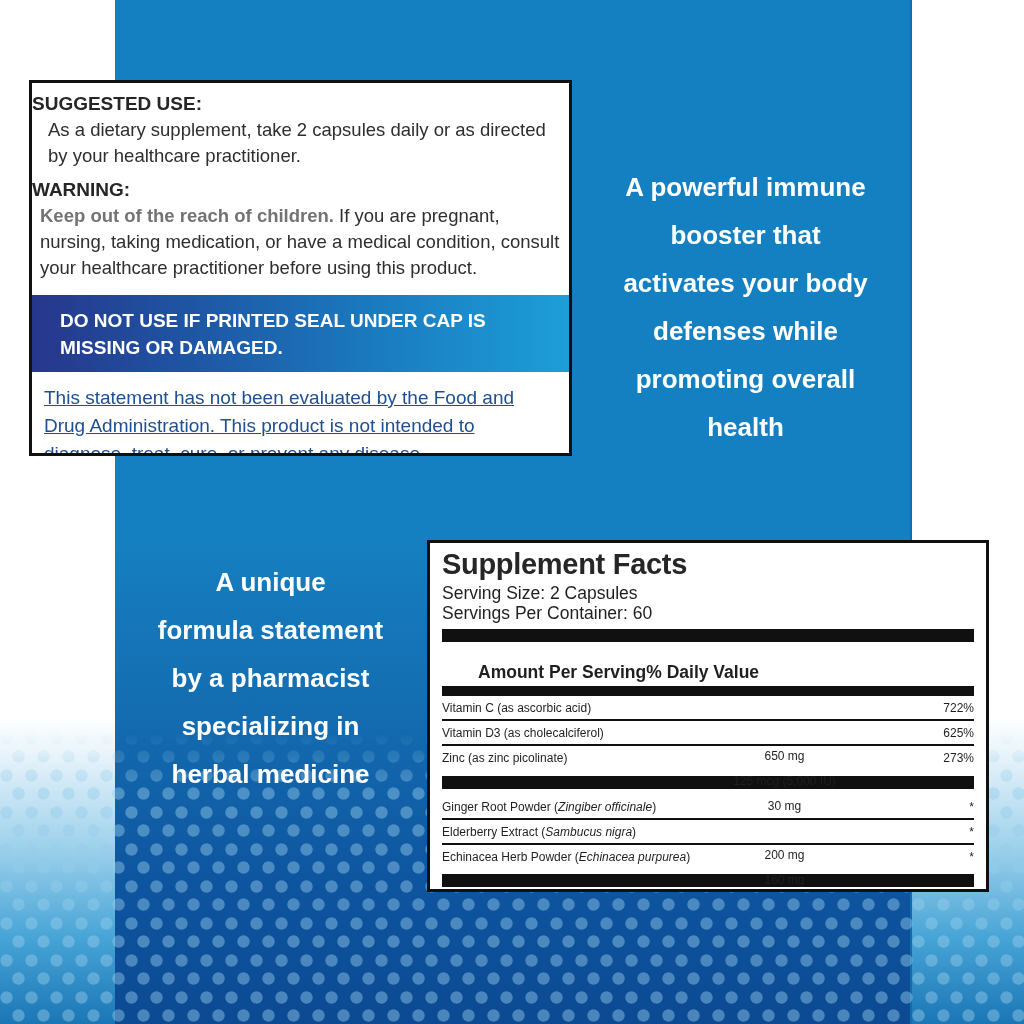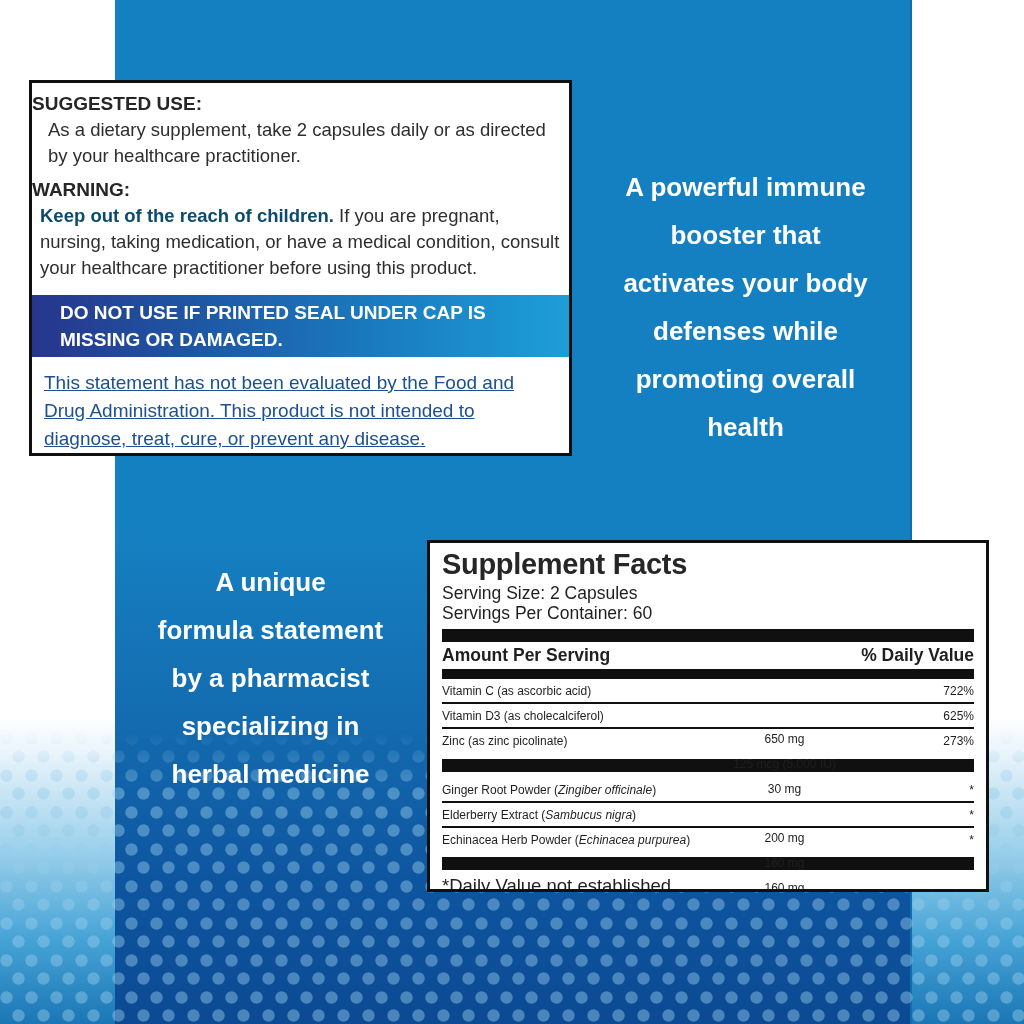--- a/index.html
+++ b/index.html
@@ -30,42 +30,42 @@
   }
   
   .info-box{
     position:absolute;left:29px;top:80px;width:543px;height:376px;box-sizing:border-box;
     background:#ffffff;border:3px solid #101010;z-index:3;color:#2e2e2e;
     overflow:hidden;
   }
   .ib-title{font-weight:bold;font-size:19px;line-height:24px;margin-top:9px;color:#262626;}
   .ib-text{font-size:18.5px;line-height:26px;margin:1px 16px 0;}
   .ib-warning{font-size:18.5px;line-height:26px;margin:1px 8px 0;}
-  .ib-warning b{color:#0c4a6e;}
+  .ib-warning b{color:#737373;}
   .seal-bar{
-    margin-top:14px;height:62px;display:flex;align-items:center;justify-content:center;
+    margin-top:14px;height:77px;display:flex;align-items:center;justify-content:center;
     background:linear-gradient(90deg,#27368c 0%,#1e56a4 30%,#1a7cc0 65%,#1d9ed9 100%);
     color:#ffffff;font-weight:bold;font-size:19px;line-height:27px;padding:0 28px;
   }
   .fda{margin:12px 12px 0;color:#1d4f92;font-size:19px;line-height:28px;text-decoration:underline;}
   
   .tagline{position:absolute;z-index:3;color:#ffffff;font-weight:bold;font-size:26px;line-height:48px;text-align:center;}
   .right-tagline{left:588px;top:163px;width:315px;}
   .left-tagline{left:118px;top:558px;width:305px;}
   
   .facts{
     position:absolute;left:427px;top:540px;width:562px;height:352px;box-sizing:border-box;
     background:#ffffff;border:3px solid #101010;z-index:3;color:#1f1f1f;
     padding:4px 12px 0;overflow:hidden;
   }
   .sf-title{font-size:29px;font-weight:bold;letter-spacing:-0.3px;line-height:33px;margin:1px 0 2px;color:#262626;}
   .sf-serving{font-size:17.5px;line-height:20px;}
   .bar{background:#101010;}
   .bar1{height:13px;margin-top:6px;}
-  .hdr-row{display:flex;justify-content:space-between;font-weight:bold;font-size:17.5px;padding:3px 0 3px;}
+  .hdr-row{display:flex;font-weight:bold;font-size:17.5px;padding:20px 0 3px;margin-left:36px;}
   .bar2{height:10px;}
   .row{position:relative;font-size:12px;height:25px;line-height:24px;white-space:nowrap;box-sizing:border-box;}
   .row.sep{border-bottom:2px solid #101010;}
   .row .amt{position:absolute;left:225px;width:235px;text-align:center;margin-top:48px;}
   .row .dv{position:absolute;right:0;width:110px;text-align:right;}
   .bar3{height:13px;margin:5px 0 6px;}
   .bar4{height:13px;margin-top:4px;}
   .footnote{font-size:18.5px;margin-top:5px;}
 </style>
 </head>

